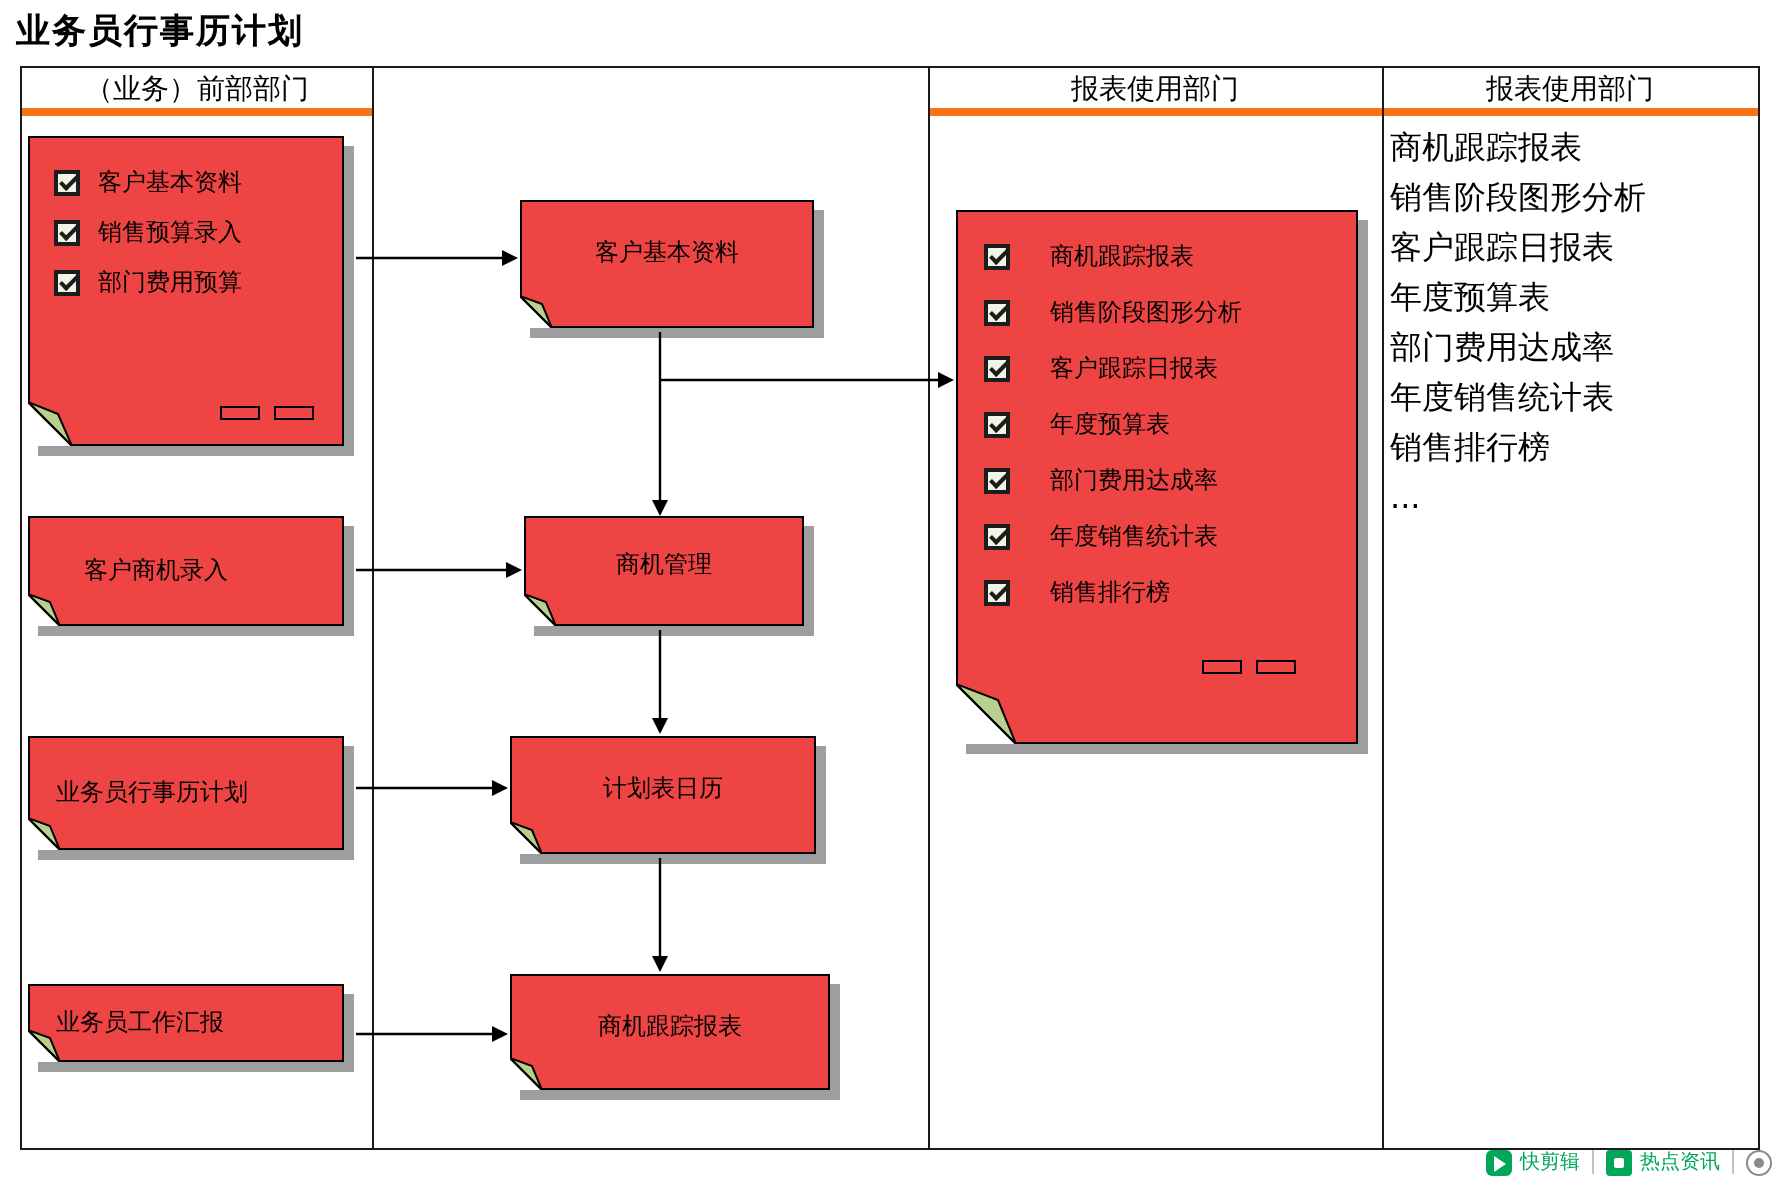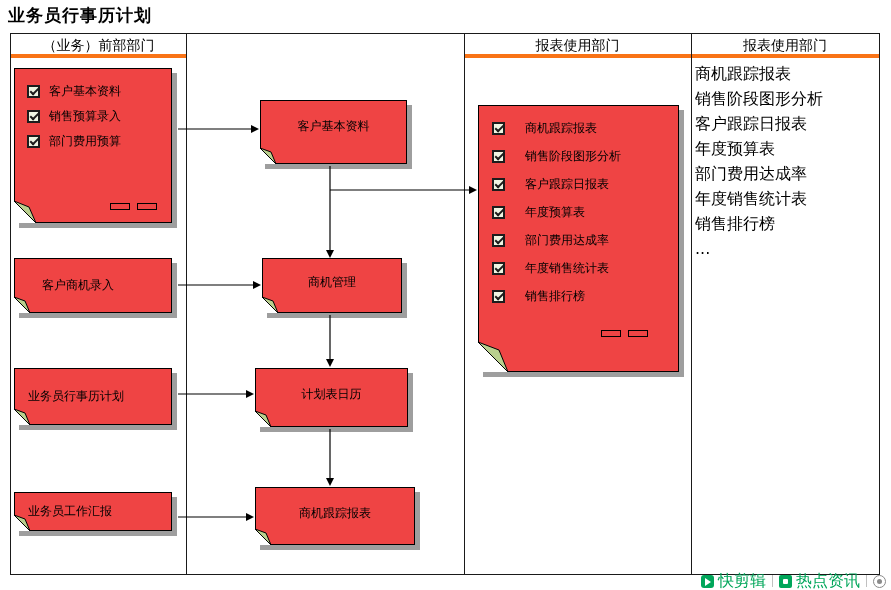--- a/index.html
+++ b/index.html
@@ -79,21 +79,21 @@
 
   
   .arrows { position: absolute; left: 0; top: 0; z-index: 3; pointer-events: none; }
   .arrows line { stroke: #000; stroke-width: 1.2; }
   .arrows polygon { fill: #000; }
 
   
   .overlay {
     position: absolute; right: 5px; bottom: 1px; height: 16px; z-index: 5;
     display: flex; align-items: center; gap: 6px;
-    font-size: 16px; color: #00a65a;
+    font-size: 10px; color: #00a65a;
   }
   .ov-item { display: flex; align-items: center; gap: 4px; cursor: pointer; }
   .ic-qc { width: 13px; height: 13px; border-radius: 3px; background: #00a65a; position: relative; }
   .ic-qc::after {
     content: ""; position: absolute; left: 4px; top: 3px;
     border-left: 6px solid #fff; border-top: 4px solid transparent; border-bottom: 4px solid transparent;
   }
   .ic-hn { width: 13px; height: 13px; border-radius: 2px; background: #00a65a; position: relative; }
   .ic-hn::after {
     content: ""; position: absolute; left: 4px; top: 4px;

